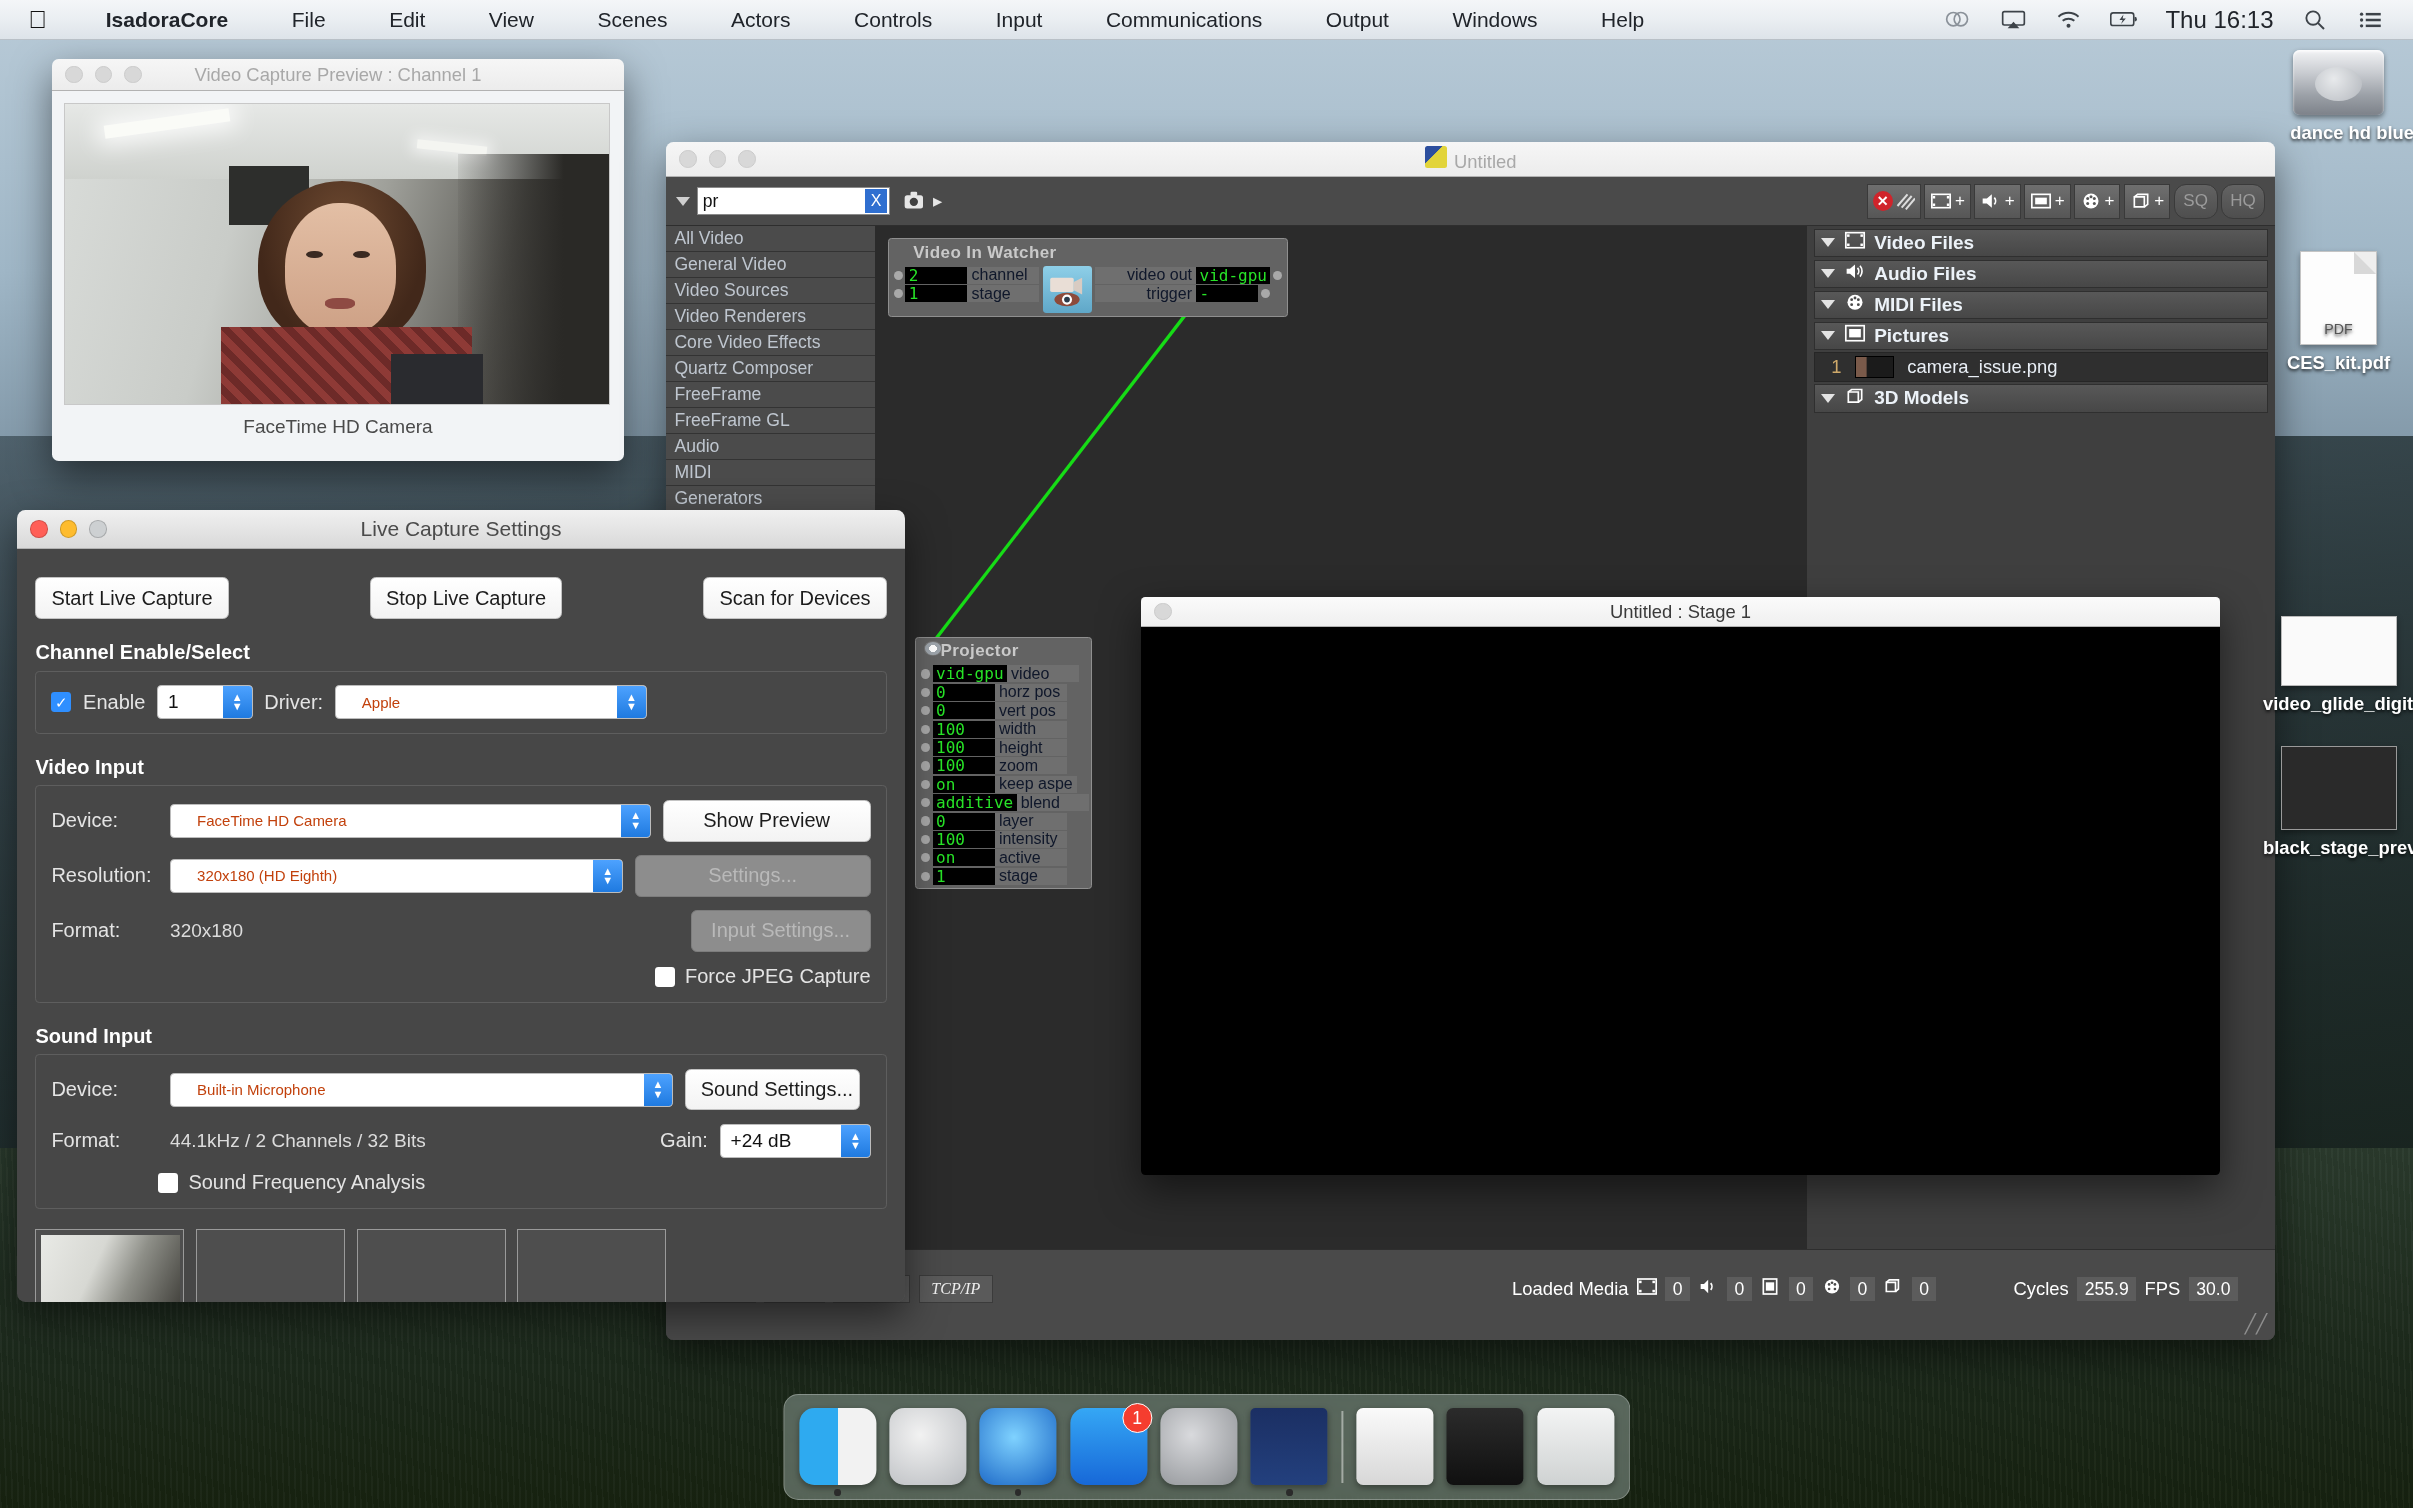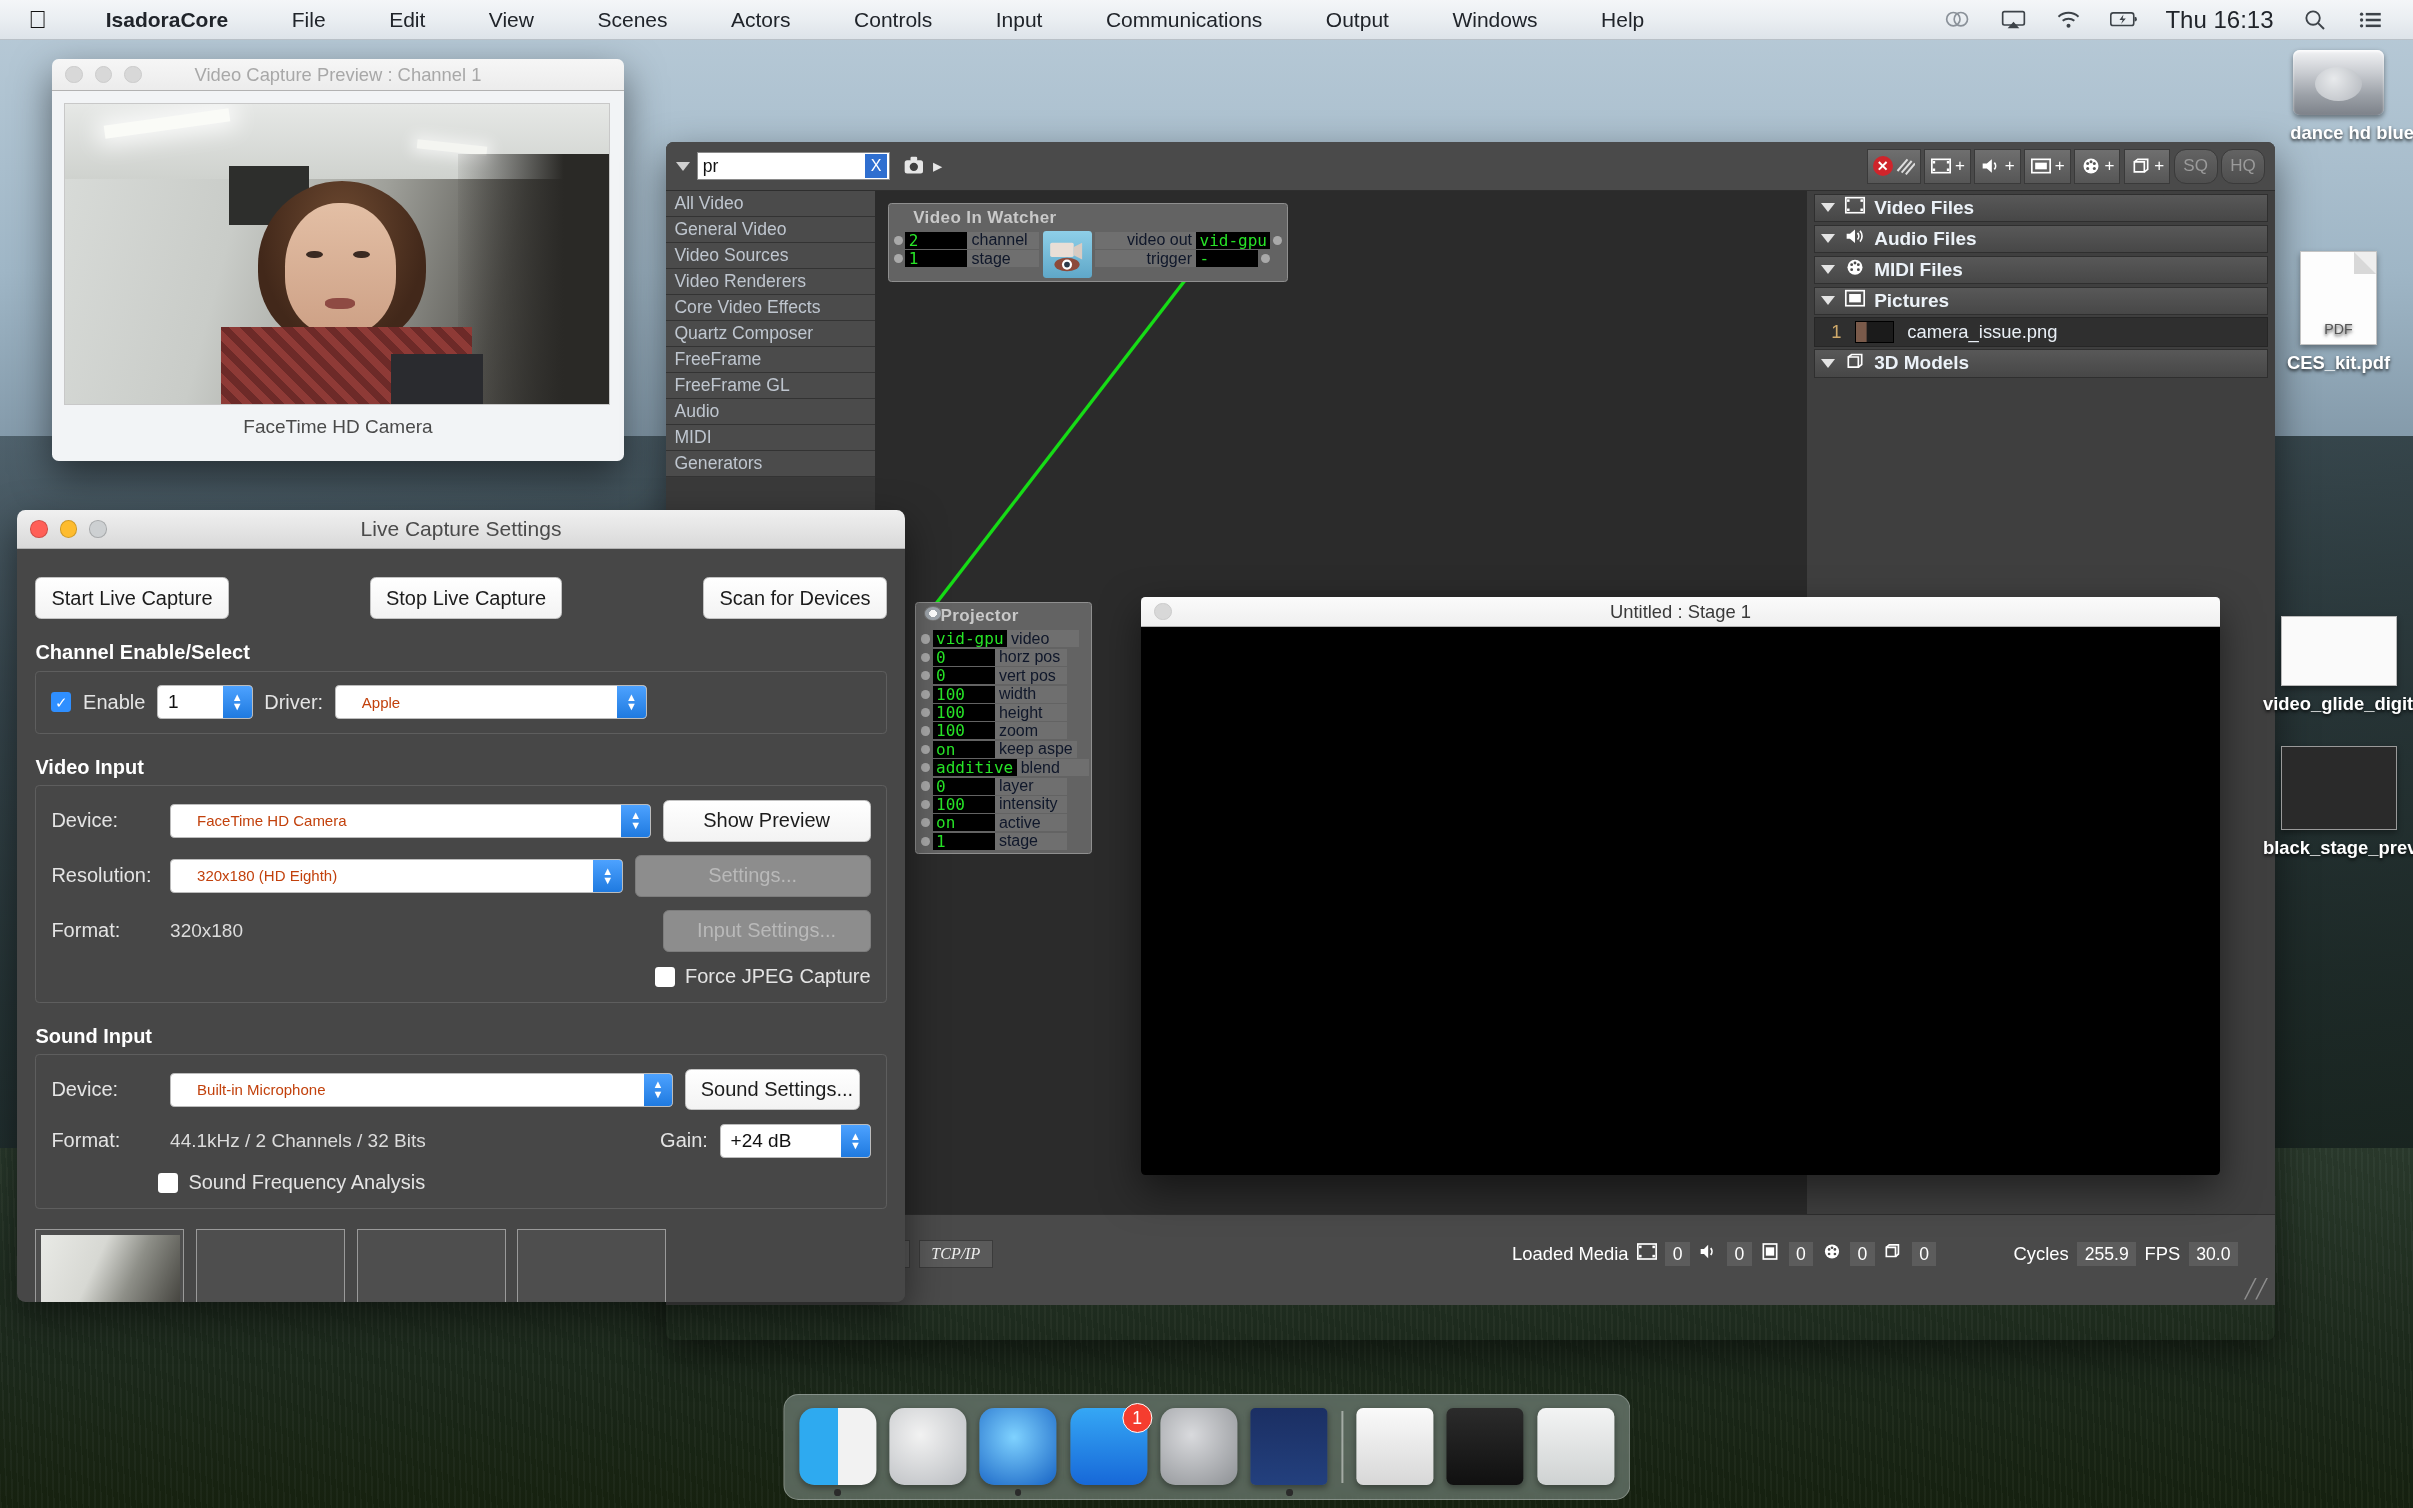--- a/index.html
+++ b/index.html
@@ -305,20 +305,30 @@
       <div class="cam-eye" style="left:288px;top:147px"></div>
       <div class="cam-mouth"></div>
       <div class="cam-body"></div>
         <div class="cam-shoulder"></div>
     </div>
     <div class="cam-cap">FaceTime HD Camera</div>
   </div>
 </div>
 
 <div class="win" id="iso">
+  <div class="titlebar inactive">
+    <div class="tl-dots">
+      <div class="dot off"></div>
+      <div class="dot off"></div>
+      <div class="dot off"></div>
+    </div>
+    <div class="tl-title">
+      <span class="iso-icon"></span><span>Untitled</span>
+    </div>
+  </div>
 
   <div class="iso-body">
 
     <div class="iso-toolbar">
       <div class="searchwrap">
         <div class="tri"></div>
         <div class="searchbox">
           <span>pr</span>
           <span class="x">X</span>
         </div>
@@ -718,21 +728,21 @@
           <span class="arr">
               <span>▲</span>
               <span>▼</span>
             </span>
         </span>
         <button class="wbtn disabled" style="width:236px">Settings...</button>
       </div>
       <div class="row">
         <span class="lbl" style="width:107px">Format:</span>
         <span class="static-val" style="flex:1">320x180</span>
-        <button class="wbtn disabled" style="width:208px">Input Settings...</button>
+        <button class="wbtn disabled" style="width:180px">Input Settings...</button>
       </div>
       <div class="row" style="margin-bottom:0; justify-content:flex-end; gap:10px;">
         <span class="chk empty"></span>
         <span class="lbl">Force JPEG Capture</span>
       </div>
     </div>
 
     <div class="sect-title">Sound Input</div>
     <div class="sect-box">
       <div class="row">

